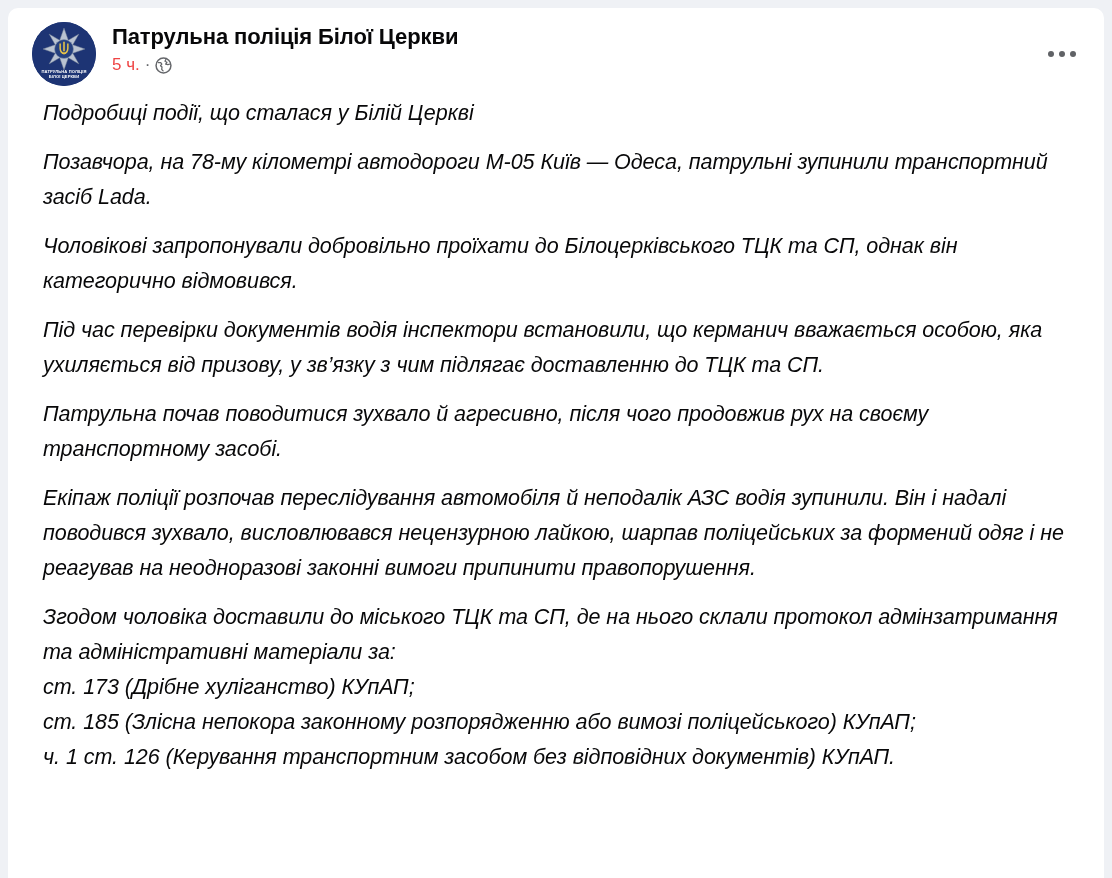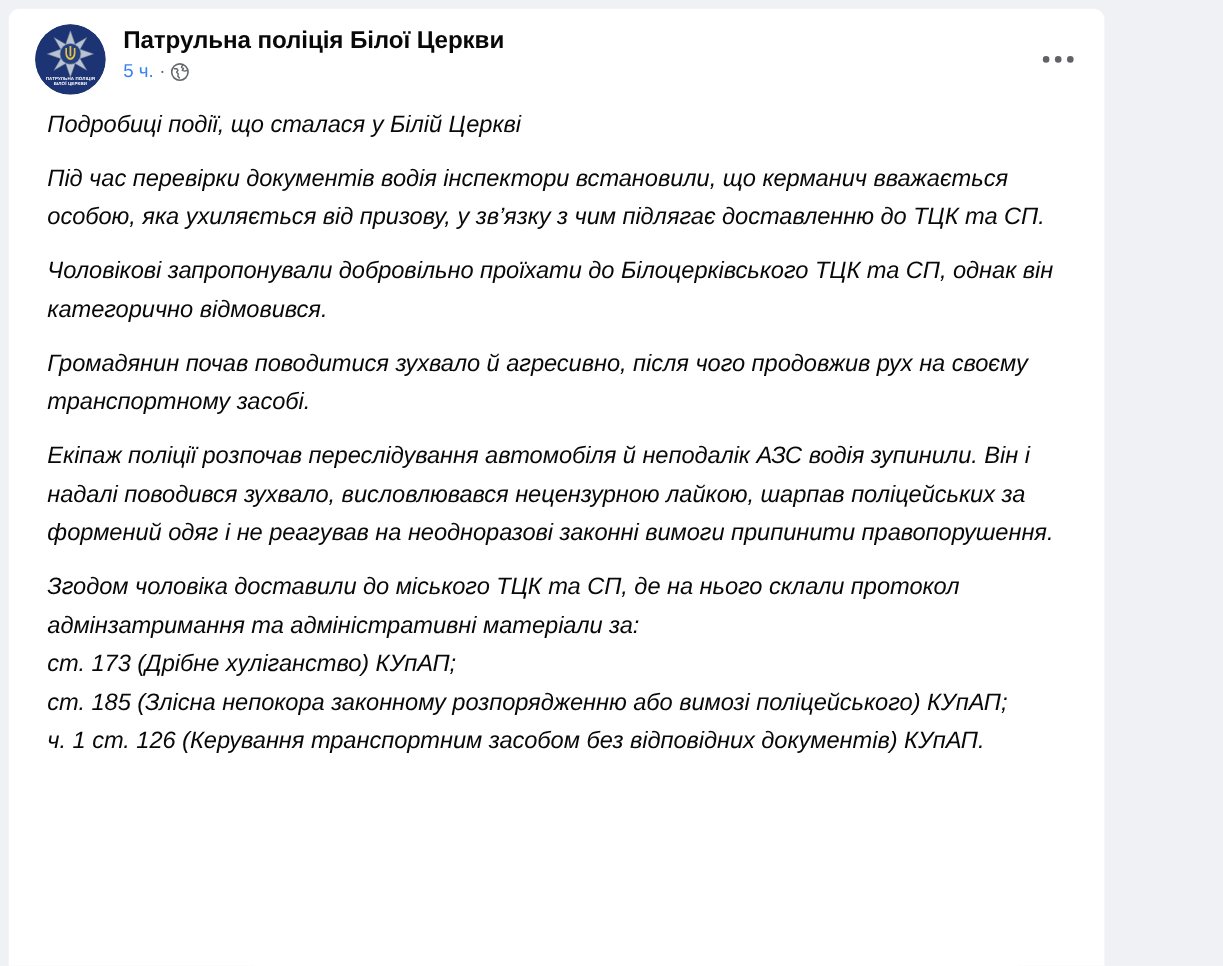--- a/index.html
+++ b/index.html
@@ -13,21 +13,21 @@
     background: #eff1f5;
     font-family: "Liberation Sans", "DejaVu Sans", sans-serif;
     overflow: hidden;
     -webkit-font-smoothing: antialiased;
   }
 
   .post-card {
     position: absolute;
     left: 8px;
     top: 8px;
-    width: 996px;
+    width: 1096px;
     height: 870px;
     background: #ffffff;
     border-radius: 10px 10px 0 0;
     box-sizing: border-box;
     overflow: hidden;
   }
 
   
   .post-header {
     display: flex;
@@ -68,21 +68,21 @@
   }
 
   .meta-row {
     display: flex;
     align-items: center;
     margin-top: 5px;
     color: #65676b;
     font-size: 17px;
     line-height: 20px;
   }
-  .meta-time { color: #3b82f6; }
+  .meta-time { color: #ef4444; }
   .meta-dot { margin: 0 5px; color: #65676b; }
   .globe-icon { display: inline-flex; align-items: center; }
   .globe-icon svg { width: 17px; height: 17px; display: block; }
 
   .more-button {
     position: absolute;
     right: 22px;
     top: 32px;
     width: 40px;
     height: 28px;
@@ -159,23 +159,24 @@
 
     <div class="more-button">
       <i></i>
       <i></i>
       <i></i>
     </div>
   </div>
 
   <div class="post-body">
     <p>Подробиці події, що сталася у Білій Церкві</p>
+    <p>Позавчора, на 78-му кілометрі автодороги М-05 Київ — Одеса, патрульні зупинили транспортний засіб Lada.</p>
+    <p>Чоловікові запропонували добровільно проїхати до Білоцерківського ТЦК та СП, однак він категорично відмовився.</p>
     <p>Під час перевірки документів водія інспектори встановили, що керманич вважається особою, яка ухиляється від призову, у зв’язку з чим підлягає доставленню до ТЦК та СП.</p>
-    <p>Чоловікові запропонували добровільно проїхати до Білоцерківського ТЦК та СП, однак він категорично відмовився.</p>
-    <p>Громадянин почав поводитися зухвало й агресивно, після чого продовжив рух на своєму транспортному засобі.</p>
+    <p>Патрульна почав поводитися зухвало й агресивно, після чого продовжив рух на своєму транспортному засобі.</p>
     <p>Екіпаж поліції розпочав переслідування автомобіля й неподалік АЗС водія зупинили. Він і надалі поводився зухвало, висловлювався нецензурною лайкою, шарпав поліцейських за формений одяг і не реагував на неодноразові законні вимоги припинити правопорушення.</p>
     <p>Згодом чоловіка доставили до міського ТЦК та СП, де на нього склали протокол адмінзатримання та адміністративні матеріали за:
 ст. 173 (Дрібне хуліганство) КУпАП;
 ст. 185 (Злісна непокора законному розпорядженню або вимозі поліцейського) КУпАП;
 ч. 1 ст. 126 (Керування транспортним засобом без відповідних документів) КУпАП.</p>
   </div>
 
 </div>
 
 </body></html>

